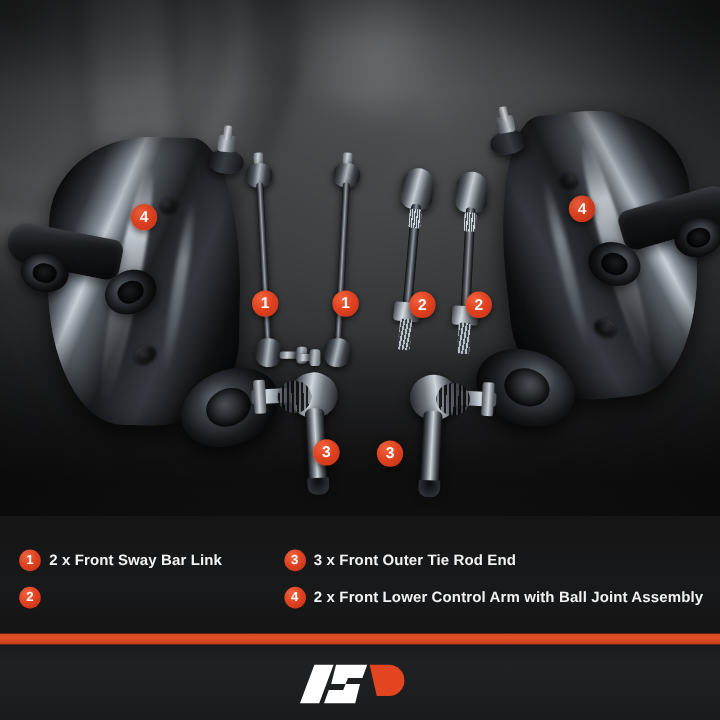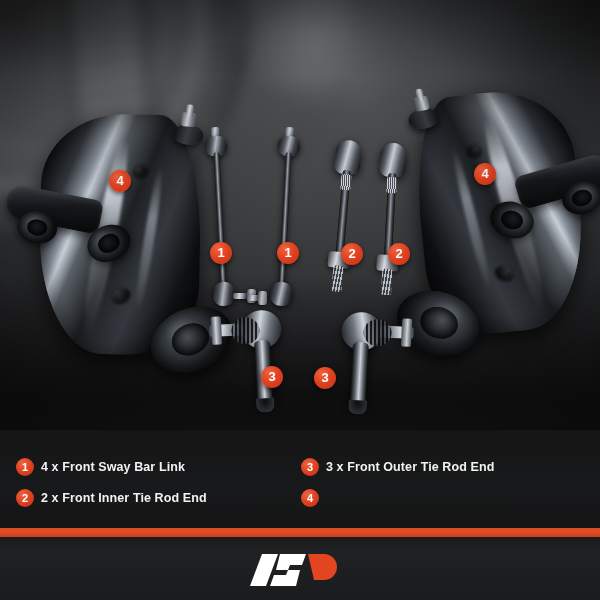--- a/index.html
+++ b/index.html
@@ -559,35 +559,35 @@
     <div class="badge" style="left:314px; top:367px;">3</div>
   </div>
 
   <div class="corner-dark"></div>
 
   <div class="legend">
     <div class="legend-grid">
 
       <div class="legend-row">
         <div class="legend-badge">1</div>
-        <div class="legend-text">4 x Front Sway Bar Link</div>
+        <div class="legend-text">2 x Front Sway Bar Link</div>
       </div>
 
       <div class="legend-row">
         <div class="legend-badge">3</div>
         <div class="legend-text">3 x Front Outer Tie Rod End</div>
       </div>
 
       <div class="legend-row">
         <div class="legend-badge">2</div>
-        <div class="legend-text">2 x Front Inner Tie Rod End</div>
       </div>
 
       <div class="legend-row">
         <div class="legend-badge">4</div>
+        <div class="legend-text">2 x Front Lower Control Arm with Ball Joint Assembly</div>
       </div>
 
     </div>
   </div>
 
   <div class="footer">
     <div class="footer-rule"></div>
     <div class="logo">
       <svg viewBox="0 0 112 42" width="112" height="42" aria-hidden="true">
 

